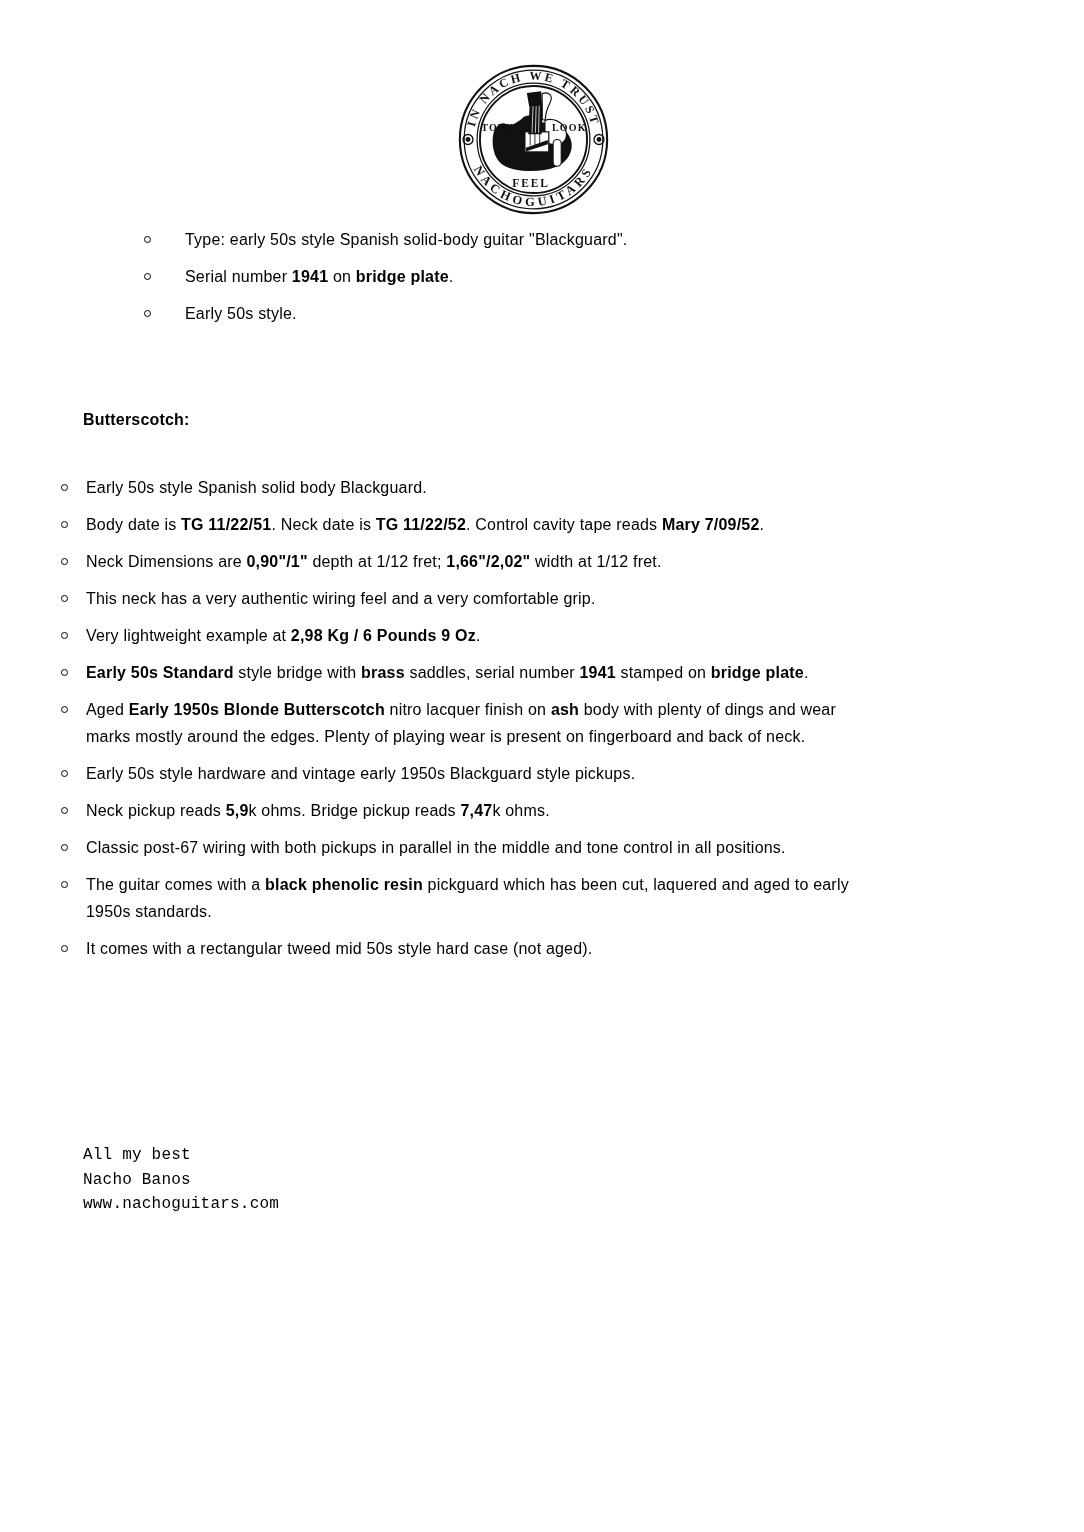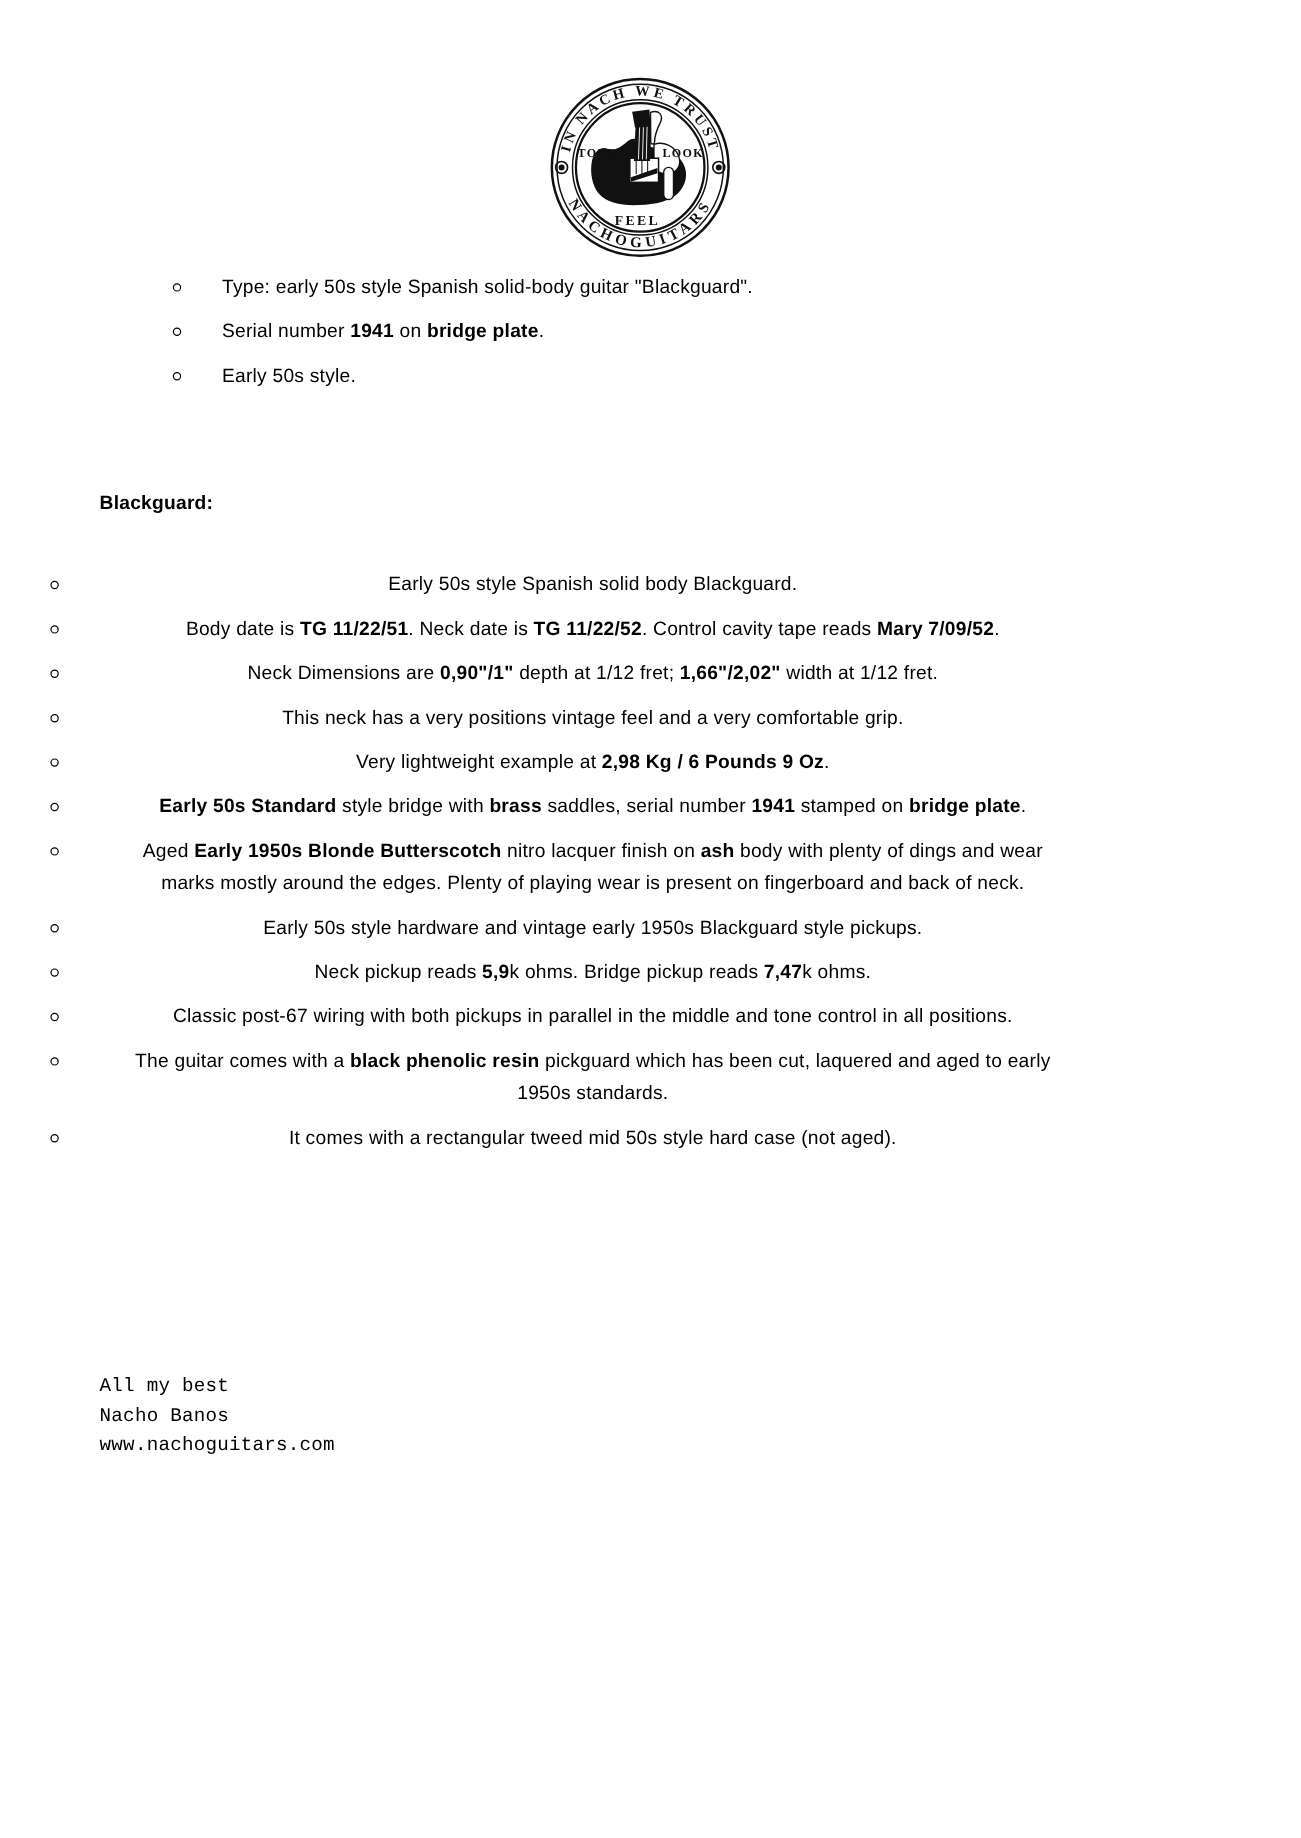--- a/index.html
+++ b/index.html
@@ -25,21 +25,21 @@
   ul.doc-list li{position:relative;}
   .bullet{
     position:absolute;left:1px;
     width:5px;height:5px;
     border:1px solid #000;border-radius:50%;
     background:transparent;
   }
   .top-list{left:143px;top:230px;width:760px;}
   .top-list li{padding-left:42px;line-height:20px;margin-bottom:17px;}
   .top-list .bullet{top:6px;}
-  .main-list{left:41px;top:474px;width:880px;text-align:center;}
+  .main-list{left:60px;top:474px;width:880px;}
   .main-list li{padding-left:26px;line-height:27px;margin-bottom:10px;}
   .main-list .bullet{top:10px;}
   b{font-weight:bold;}
   
   .desc-heading{
     position:absolute;left:83px;top:410px;
     margin:0;font-size:16px;font-weight:bold;line-height:20px;
   }
   .signoff{position:absolute;left:83px;top:1143px;line-height:24.5px;font-family:Liberation Mono, monospace;}
 </style>
@@ -100,27 +100,27 @@
       <text x="77.5" y="130" class="inner-label-feel">FEEL</text>
     </svg>
   </div>
 
   <ul class="doc-list top-list">
       <li><span class="bullet"></span><span>Type: early 50s style Spanish solid-body guitar "Blackguard".</span></li>
       <li><span class="bullet"></span><span>Serial number <b>1941</b> on <b>bridge plate</b>.</span></li>
       <li><span class="bullet"></span><span>Early 50s style.</span></li>
     </ul>
 
-  <h3 class="desc-heading">Blackguard:</h3>
+  <h3 class="desc-heading">Butterscotch:</h3>
 
   <ul class="doc-list main-list">
       <li><span class="bullet"></span><span>Early 50s style Spanish solid body Blackguard.</span></li>
       <li><span class="bullet"></span><span>Body date is <b>TG 11/22/51</b>. Neck date is <b>TG 11/22/52</b>. Control cavity tape reads <b>Mary 7/09/52</b>.</span></li>
       <li><span class="bullet"></span><span>Neck Dimensions are <b>0,90"/1"</b> depth at 1/12 fret; <b>1,66"/2,02"</b> width at 1/12 fret.</span></li>
-      <li><span class="bullet"></span><span>This neck has a very positions vintage feel and a very comfortable grip.</span></li>
+      <li><span class="bullet"></span><span>This neck has a very authentic wiring feel and a very comfortable grip.</span></li>
       <li><span class="bullet"></span><span>Very lightweight example at <b>2,98 Kg / 6 Pounds 9 Oz</b>.</span></li>
       <li><span class="bullet"></span><span><b>Early 50s Standard</b> style bridge with <b>brass</b> saddles, serial number <b>1941</b> stamped on <b>bridge plate</b>.</span></li>
       <li><span class="bullet"></span><span>Aged <b>Early 1950s Blonde Butterscotch</b> nitro lacquer finish on <b>ash</b> body with plenty of dings and wear<br>marks mostly around the edges. Plenty of playing wear is present on fingerboard and back of neck.</span></li>
       <li><span class="bullet"></span><span>Early 50s style hardware and vintage early 1950s Blackguard style pickups.</span></li>
       <li><span class="bullet"></span><span>Neck pickup reads <b>5,9</b>k ohms. Bridge pickup reads <b>7,47</b>k ohms.</span></li>
       <li><span class="bullet"></span><span>Classic post-67 wiring with both pickups in parallel in the middle and tone control in all positions.</span></li>
       <li><span class="bullet"></span><span>The guitar comes with a <b>black phenolic resin</b> pickguard which has been cut, laquered and aged to early<br>1950s standards.</span></li>
       <li><span class="bullet"></span><span>It comes with a rectangular tweed mid 50s style hard case (not aged).</span></li>
     </ul>
 

